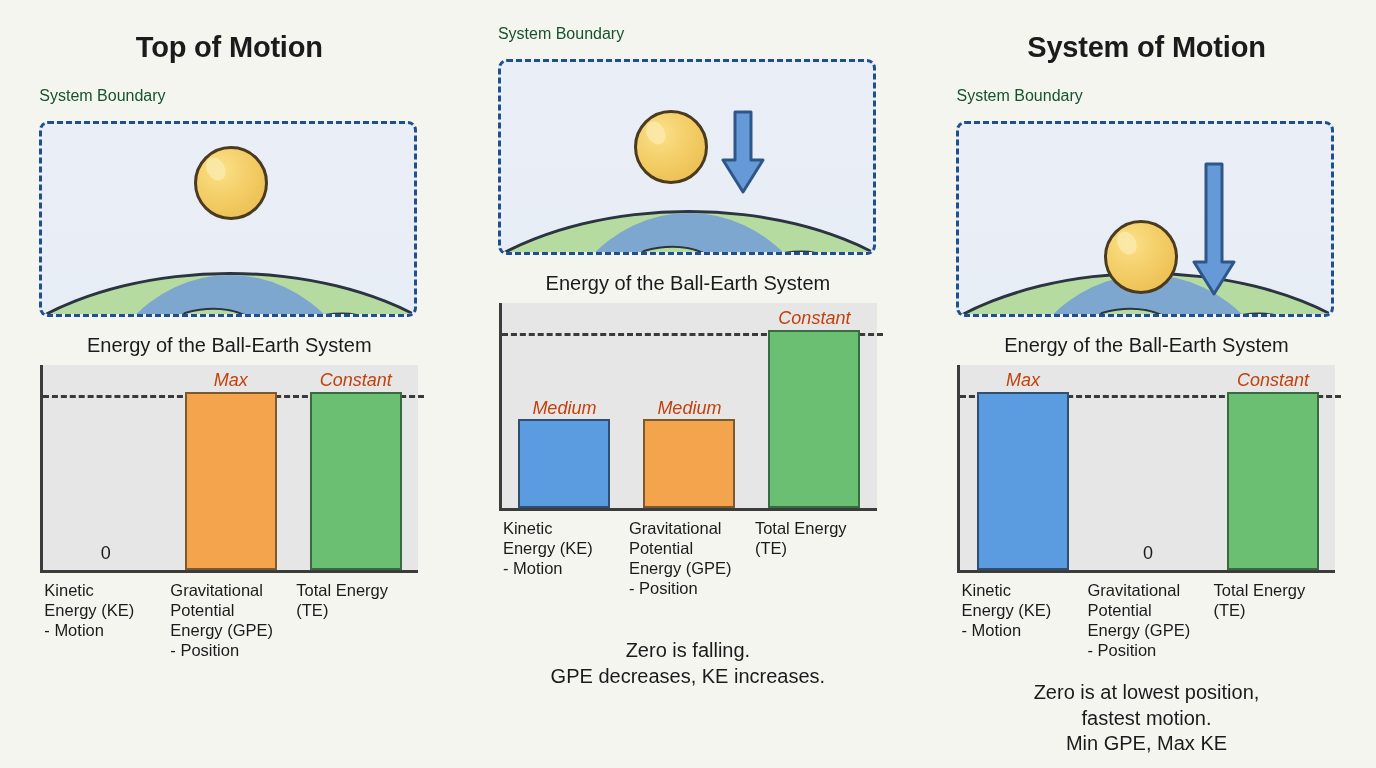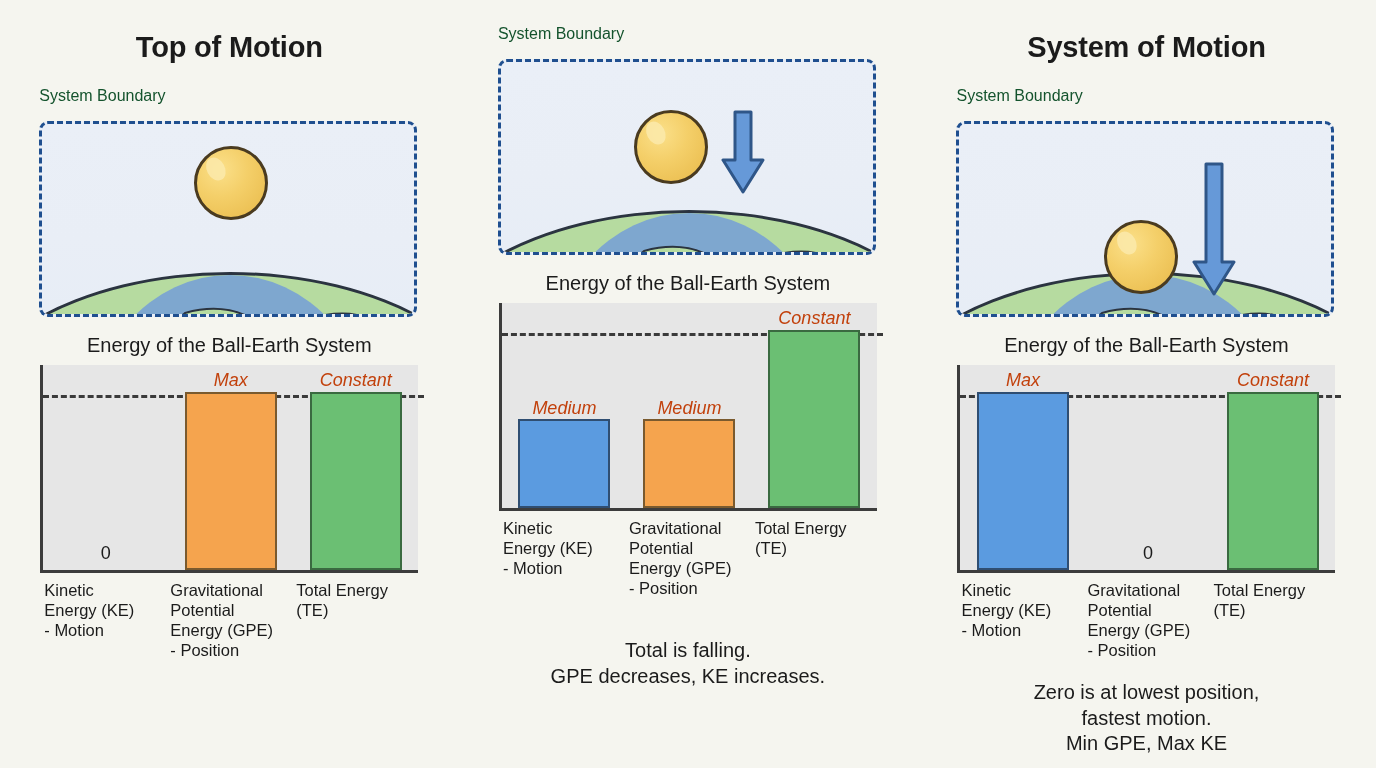--- a/index.html
+++ b/index.html
@@ -302,21 +302,21 @@
 Energy (KE)
 - Motion</div>
       <div class="axis-label" style="white-space:pre-line;">Gravitational
 Potential
 Energy (GPE)
 - Position</div>
       <div class="axis-label" style="white-space:pre-line;">Total Energy
 (TE)</div>
     </div>
 
-    <div class="caption" style="white-space:pre-line; margin-top:40px;">Total is falling.
+    <div class="caption" style="white-space:pre-line; margin-top:40px;">Zero is falling.
 GPE decreases, KE increases.</div>
   </div>
 
   <div class="panel">
     <div class="panel-title">System of Motion</div>
 
     <div class="scene-wrap">
       <div class="boundary-label">System Boundary</div>
       <div class="scene">
         <div class="earth" style="top:148px;">

